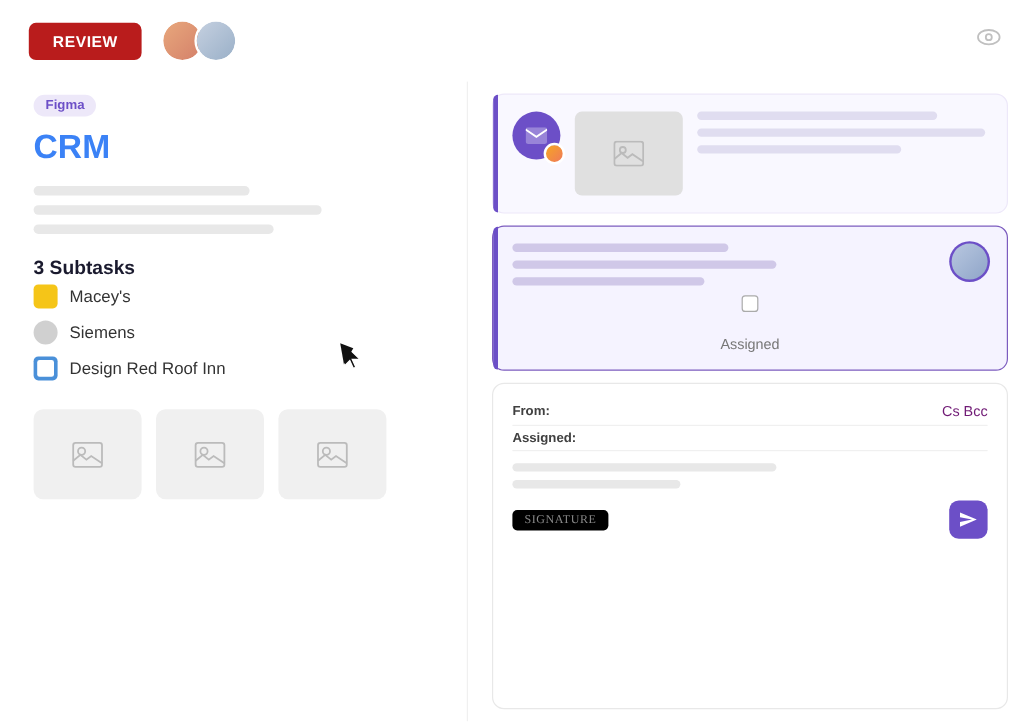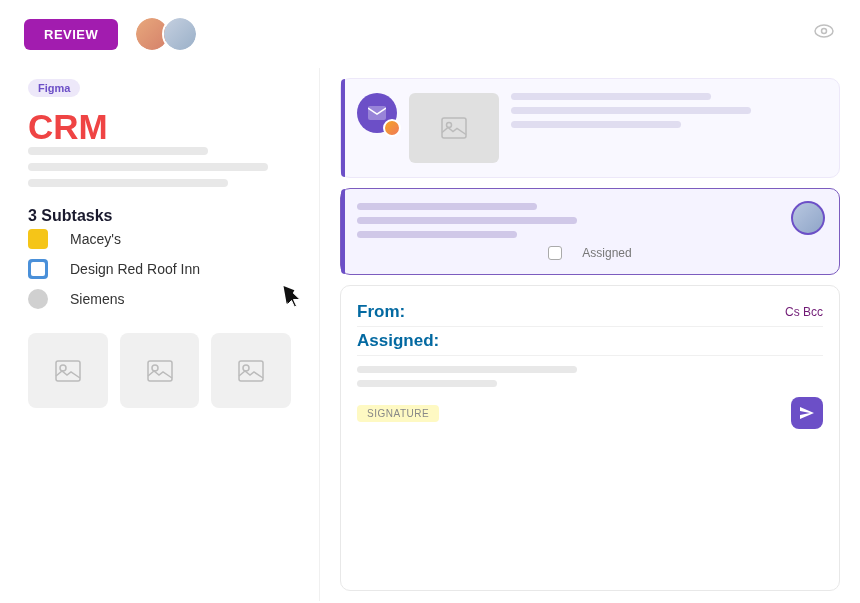--- a/index.html
+++ b/index.html
@@ -19,21 +19,21 @@
       justify-content: space-between;
       padding: 16px 24px;
       background: #fff;
     }
     .top-bar-left {
       display: flex;
       align-items: center;
       gap: 16px;
     }
     .review-btn {
-      background: #a21caf;
+      background: #b91c1c;
       color: #fff;
       font-weight: 700;
       font-size: 13px;
       padding: 8px 20px;
       border: none;
       border-radius: 6px;
       cursor: pointer;
       letter-spacing: 0.5px;
     }
     .avatars {
@@ -51,39 +51,40 @@
     .avatar:first-child { margin-left: 0; }
 
     
     .main {
       display: flex;
       height: calc(603px - 70px);
     }
 
     
     .left-panel {
-      width: 320px;
+      width: 390px;
       padding: 10px 28px 20px 28px;
       border-right: 1px solid #f0f0f0;
       overflow: hidden;
     }
     .figma-badge {
       display: inline-block;
       background: #ede8f9;
       color: #6c4fc7;
       font-size: 11px;
       font-weight: 600;
       padding: 3px 10px;
       border-radius: 12px;
       margin-bottom: 10px;
     }
     .crm-title {
-      font-size: 35px;
+      font-size: 28px;
       font-weight: 700;
-      color: #ef4444;
+      color: #3b82f6;
+      margin-bottom: 16px;
     }
     .desc-lines {
       margin-bottom: 20px;
     }
     .desc-line {
       height: 8px;
       background: #e8e8e8;
       border-radius: 4px;
       margin-bottom: 8px;
     }
@@ -97,21 +98,21 @@
       color: #1a1a2e;
       margin-bottom: 4px;
     }
     .subtask-list {
       list-style: none;
       margin-bottom: 24px;
     }
     .subtask-item {
       display: flex;
       align-items: center;
-      gap: 22px;
+      gap: 10px;
       margin-bottom: 10px;
       font-size: 14px;
       color: #333;
     }
     .subtask-icon {
       width: 20px;
       height: 20px;
       border-radius: 4px;
       flex-shrink: 0;
     }
@@ -268,23 +269,24 @@
     }
     .right-avatar-inner {
       width: 30px;
       height: 30px;
       border-radius: 50%;
       background: linear-gradient(135deg, #b8c7e0, #8fa5c8);
     }
     .assigned-row {
       display: flex;
       align-items: center;
-      justify-content: center;
+      justify-content: flex-end;
       margin-top: 8px;
       gap: 20px;
+      flex-direction: column;
     }
     .checkbox-sq {
       width: 14px;
       height: 14px;
       border: 1.5px solid #aaa;
       border-radius: 3px;
       background: #fff;
     }
     .assigned-label {
       font-size: 12px;
@@ -300,23 +302,23 @@
       flex: 1;
     }
     .email-row {
       display: flex;
       align-items: center;
       padding: 4px 0;
       border-bottom: 1px solid #f0f0f0;
     }
     .email-row:last-of-type { border-bottom: none; }
     .email-label {
-      font-size: 17px;
+      font-size: 11px;
       font-weight: 600;
-      color: #0369a1;
+      color: #404040;
       min-width: 60px;
     }
     .email-cc {
       font-size: 12px;
       color: #701a75;
       margin-left: auto;
     }
     .email-body-lines {
       margin-top: 10px;
     }
@@ -329,27 +331,28 @@
     .ebl-1 { width: 220px; }
     .ebl-2 { width: 140px; }
 
     .email-footer {
       display: flex;
       align-items: center;
       justify-content: space-between;
       margin-top: 10px;
     }
     .sig-badge {
-      background: #fef9c3;
+      background: #000000;
       font-size: 10px;
       color: #888;
       padding: 3px 10px;
       border-radius: 4px;
       letter-spacing: 0.5px;
       text-transform: uppercase;
+      font-family: Liberation Serif, serif;
     }
     .send-btn {
       width: 32px;
       height: 32px;
       background: #6c4fc7;
       border-radius: 8px;
       display: flex;
       align-items: center;
       justify-content: center;
       cursor: pointer;
@@ -392,26 +395,26 @@
     </div>
 
     <h2 class="subtasks-title">3 Subtasks</h2>
 
     <ul class="subtask-list">
       <li class="subtask-item">
         <div class="subtask-icon icon-yellow"></div>
         <span>Macey's</span>
       </li>
       <li class="subtask-item">
+        <div class="subtask-icon icon-gray"></div>
+        <span>Siemens</span>
+      </li>
+      <li class="subtask-item">
         <div class="subtask-icon icon-blue"></div>
         <span>Design Red Roof Inn</span>
-      </li>
-      <li class="subtask-item">
-        <div class="subtask-icon icon-gray"></div>
-        <span>Siemens</span>
       </li>
     </ul>
 
     <div class="thumbnails">
       <div class="thumb">
         <svg width="28" height="24" viewBox="0 0 28 24" fill="none">
           <rect x="2" y="2" width="24" height="20" rx="2" stroke="#bbb" stroke-width="1.5"></rect>
           <circle cx="9" cy="9" r="3" stroke="#bbb" stroke-width="1.5"></circle>
           <path d="M2 17l6-5 5 4 4-3 9 6" stroke="#bbb" stroke-width="1.5"></path>
         </svg>

